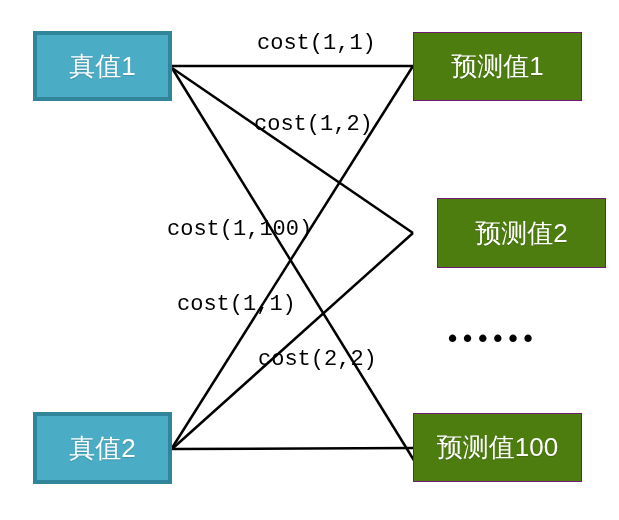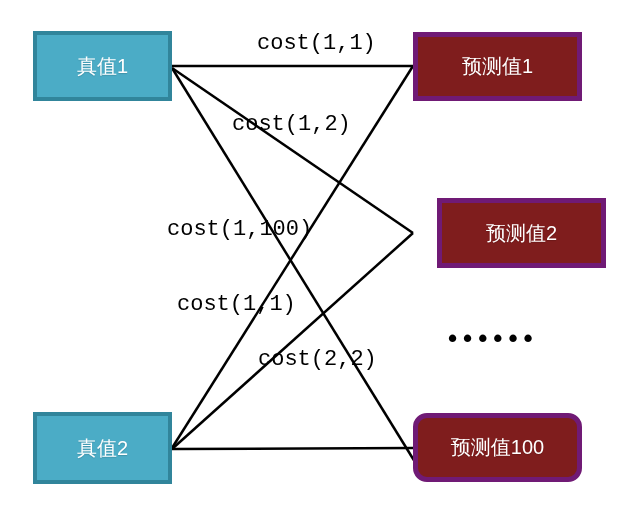--- a/index.html
+++ b/index.html
@@ -26,47 +26,47 @@
     stroke: #000000;
     stroke-width: 2.5;
   }
   .node {
     position: absolute;
     box-sizing: border-box;
     display: flex;
     align-items: center;
     justify-content: center;
     color: #FFFFFF;
-    font-size: 20px;
+    font-size: 26px;
     white-space: nowrap;
     text-shadow: 0 1px 1px rgba(0,0,0,0.15);
   }
   .true-node {
     background: #4BACC6;
     border: 4px solid #31859B;
   }
   .pred-node {
-    background: #7f1d1d;
-    border: 5px solid #701a75;
+    background: #4d7c0f;
+    border: 1px solid #701a75;
   }
   #node-gt1  { left: 33px;  top: 31px;  width: 139px; height: 70px; }
   #node-gt2  { left: 33px;  top: 412px; width: 139px; height: 72px; }
   #node-p1   { left: 413px; top: 32px;  width: 169px; height: 69px; }
   #node-p2   { left: 437px; top: 198px; width: 169px; height: 70px; }
-  #node-p100 { left: 413px; top: 413px; width: 169px; height: 69px; border-radius: 14px; }
+  #node-p100 { left: 413px; top: 413px; width: 169px; height: 69px; }
   .edge-label {
     position: absolute;
     color: #000000;
     font-size: 22px;
     line-height: 26px;
     white-space: nowrap;
     font-family: Liberation Mono, monospace;
   }
   #lbl-c11   { left: 257px; top: 31px;  }
-  #lbl-c12   { left: 232px; top: 112px; }
+  #lbl-c12   { left: 254px; top: 112px; }
   #lbl-c1100 { left: 167px; top: 197px; margin-top: 20px; }
   #lbl-c21   { left: 177px; top: 292px; }
   #lbl-c22   { left: 246px; top: 347px; margin-left: 12px; }
   #lbl-c2100 { left: 237px; top: 458px; }
   .ellipsis {
     position: absolute;
     left: 448px;
     top: 320px;
     color: #000000;
     font-size: 26px;

